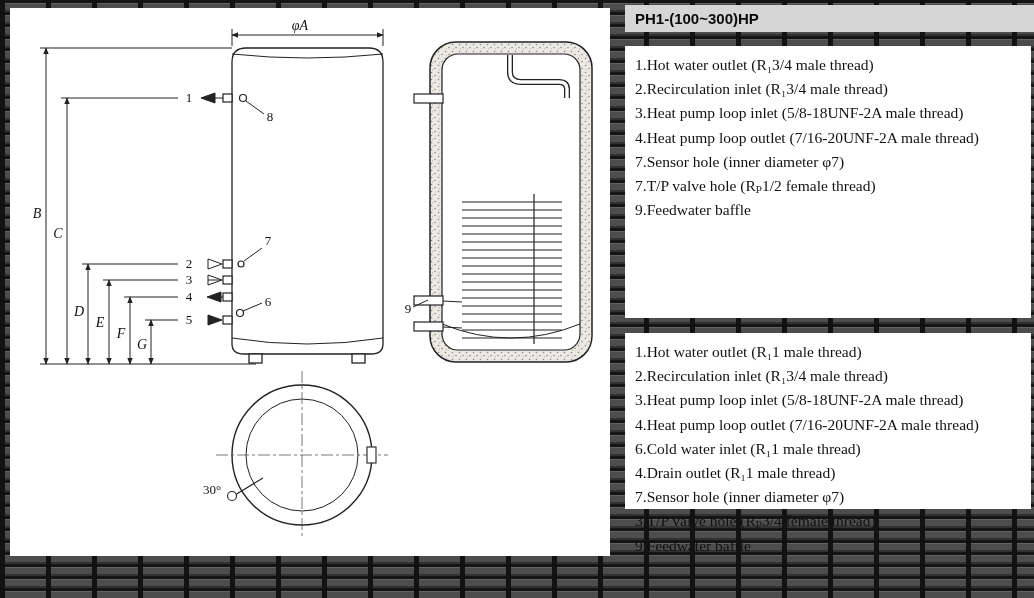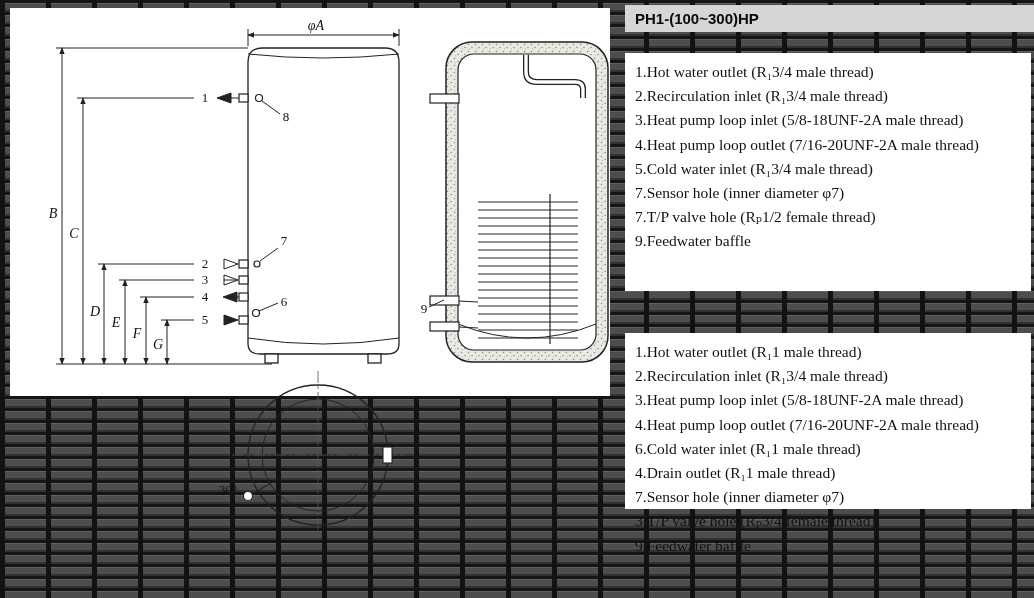--- a/index.html
+++ b/index.html
@@ -6,37 +6,36 @@
   html,body{background:#1a1a1a;}
   .stage{
     position:relative;width:1034px;height:598px;overflow:hidden;
     background-color:#4a4a4a;
     background-image:
       repeating-linear-gradient(90deg, #121212 0 5px, transparent 5px 46px),
       repeating-linear-gradient(180deg, #151515 0 3px, #636363 3px 4px, #4d4d4d 4px 10px, #323232 10px 12px);
     font-family:"Liberation Serif","DejaVu Serif",serif;
   }
   .draw-panel{
-    position:absolute;left:10px;top:8px;width:600px;height:388px;
+    position:absolute;left:10px;top:8px;width:600px;height:548px;
     background:#ffffff;
-    padding-left:16px;
   }
   .title-bar{
     position:absolute;left:625px;width:434px;height:27px;
     background:#d6d6d6;color:#0a0a0a;
     font-family:"Liberation Sans","DejaVu Sans",sans-serif;
     font-weight:bold;font-size:15px;line-height:27px;padding-left:10px;
   }
   .t1{top:5px;}
   .t2{top:292px;}
   .list-box{
     position:absolute;left:625px;width:406px;background:#ffffff;color:#111;
     font-size:15.5px;padding:7px 8px 4px 10px;
   }
-  .l1{top:53px;height:238px;}
+  .l1{top:46px;height:272px;}
   .l2{top:333px;height:176px;}
   .list-box .item{line-height:24.2px;white-space:nowrap;}
   svg text{font-family:"Liberation Serif","DejaVu Serif",serif;}
   .dim{font-style:italic;font-size:14px;fill:#111;}
   .num{font-size:13px;fill:#111;}
   .ang{font-size:13px;fill:#111;}
 </style>
 </head>
 <body>
 
@@ -170,21 +169,20 @@
   </div>
 
   <div class="title-bar t1">
     <span>PH1-(100~300)HP</span>
   </div>
   <div class="list-box l1">
     <div class="item">1.Hot water outlet (R₁3/4 male thread)</div>
     <div class="item">2.Recirculation inlet (R₁3/4 male thread)</div>
     <div class="item">3.Heat pump loop inlet (5/8-18UNF-2A male thread)</div>
     <div class="item">4.Heat pump loop outlet (7/16-20UNF-2A male thread)</div>
-    <div class="item">5.Cold water inlet (R₁3/4 male thread)</div>
     <div class="item">7.Sensor hole (inner diameter φ7)</div>
     <div class="item">7.T/P valve hole (Rₚ1/2 female thread)</div>
     <div class="item">9.Feedwater baffle</div>
   </div>
 
   <div class="list-box l2">
     <div class="item">1.Hot water outlet (R₁1 male thread)</div>
     <div class="item">2.Recirculation inlet (R₁3/4 male thread)</div>
     <div class="item">3.Heat pump loop inlet (5/8-18UNF-2A male thread)</div>
     <div class="item">4.Heat pump loop outlet (7/16-20UNF-2A male thread)</div>

